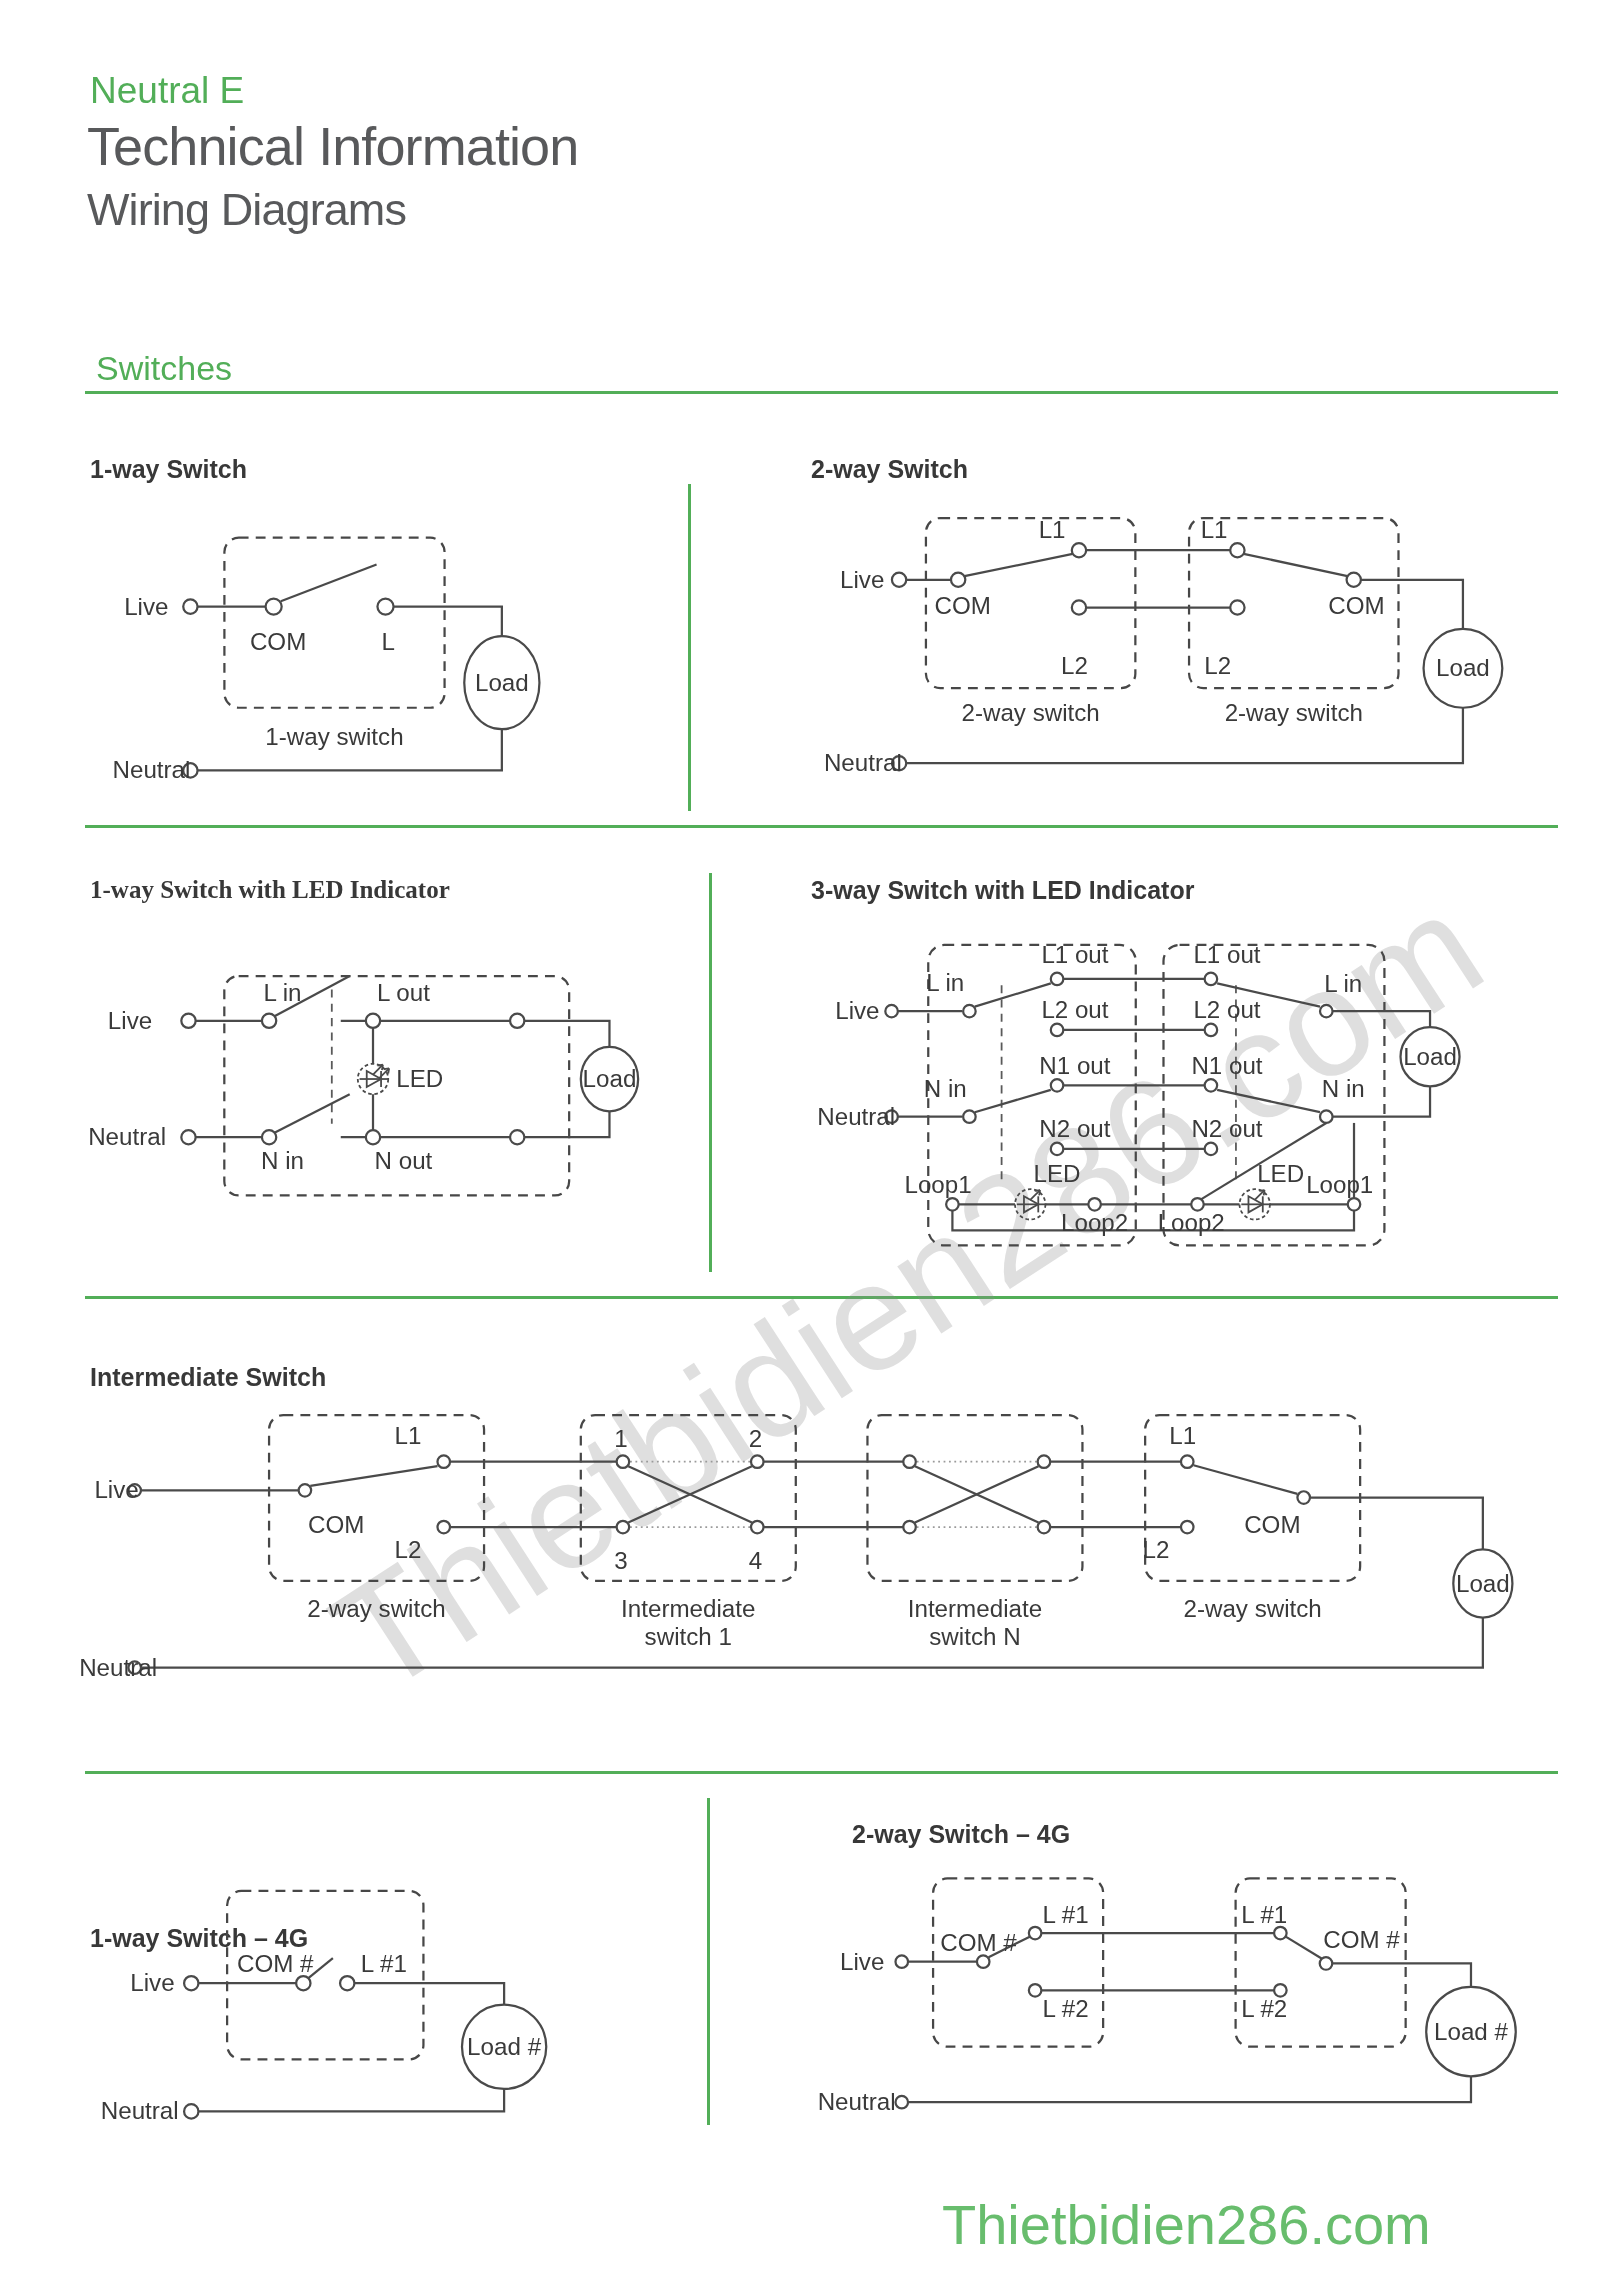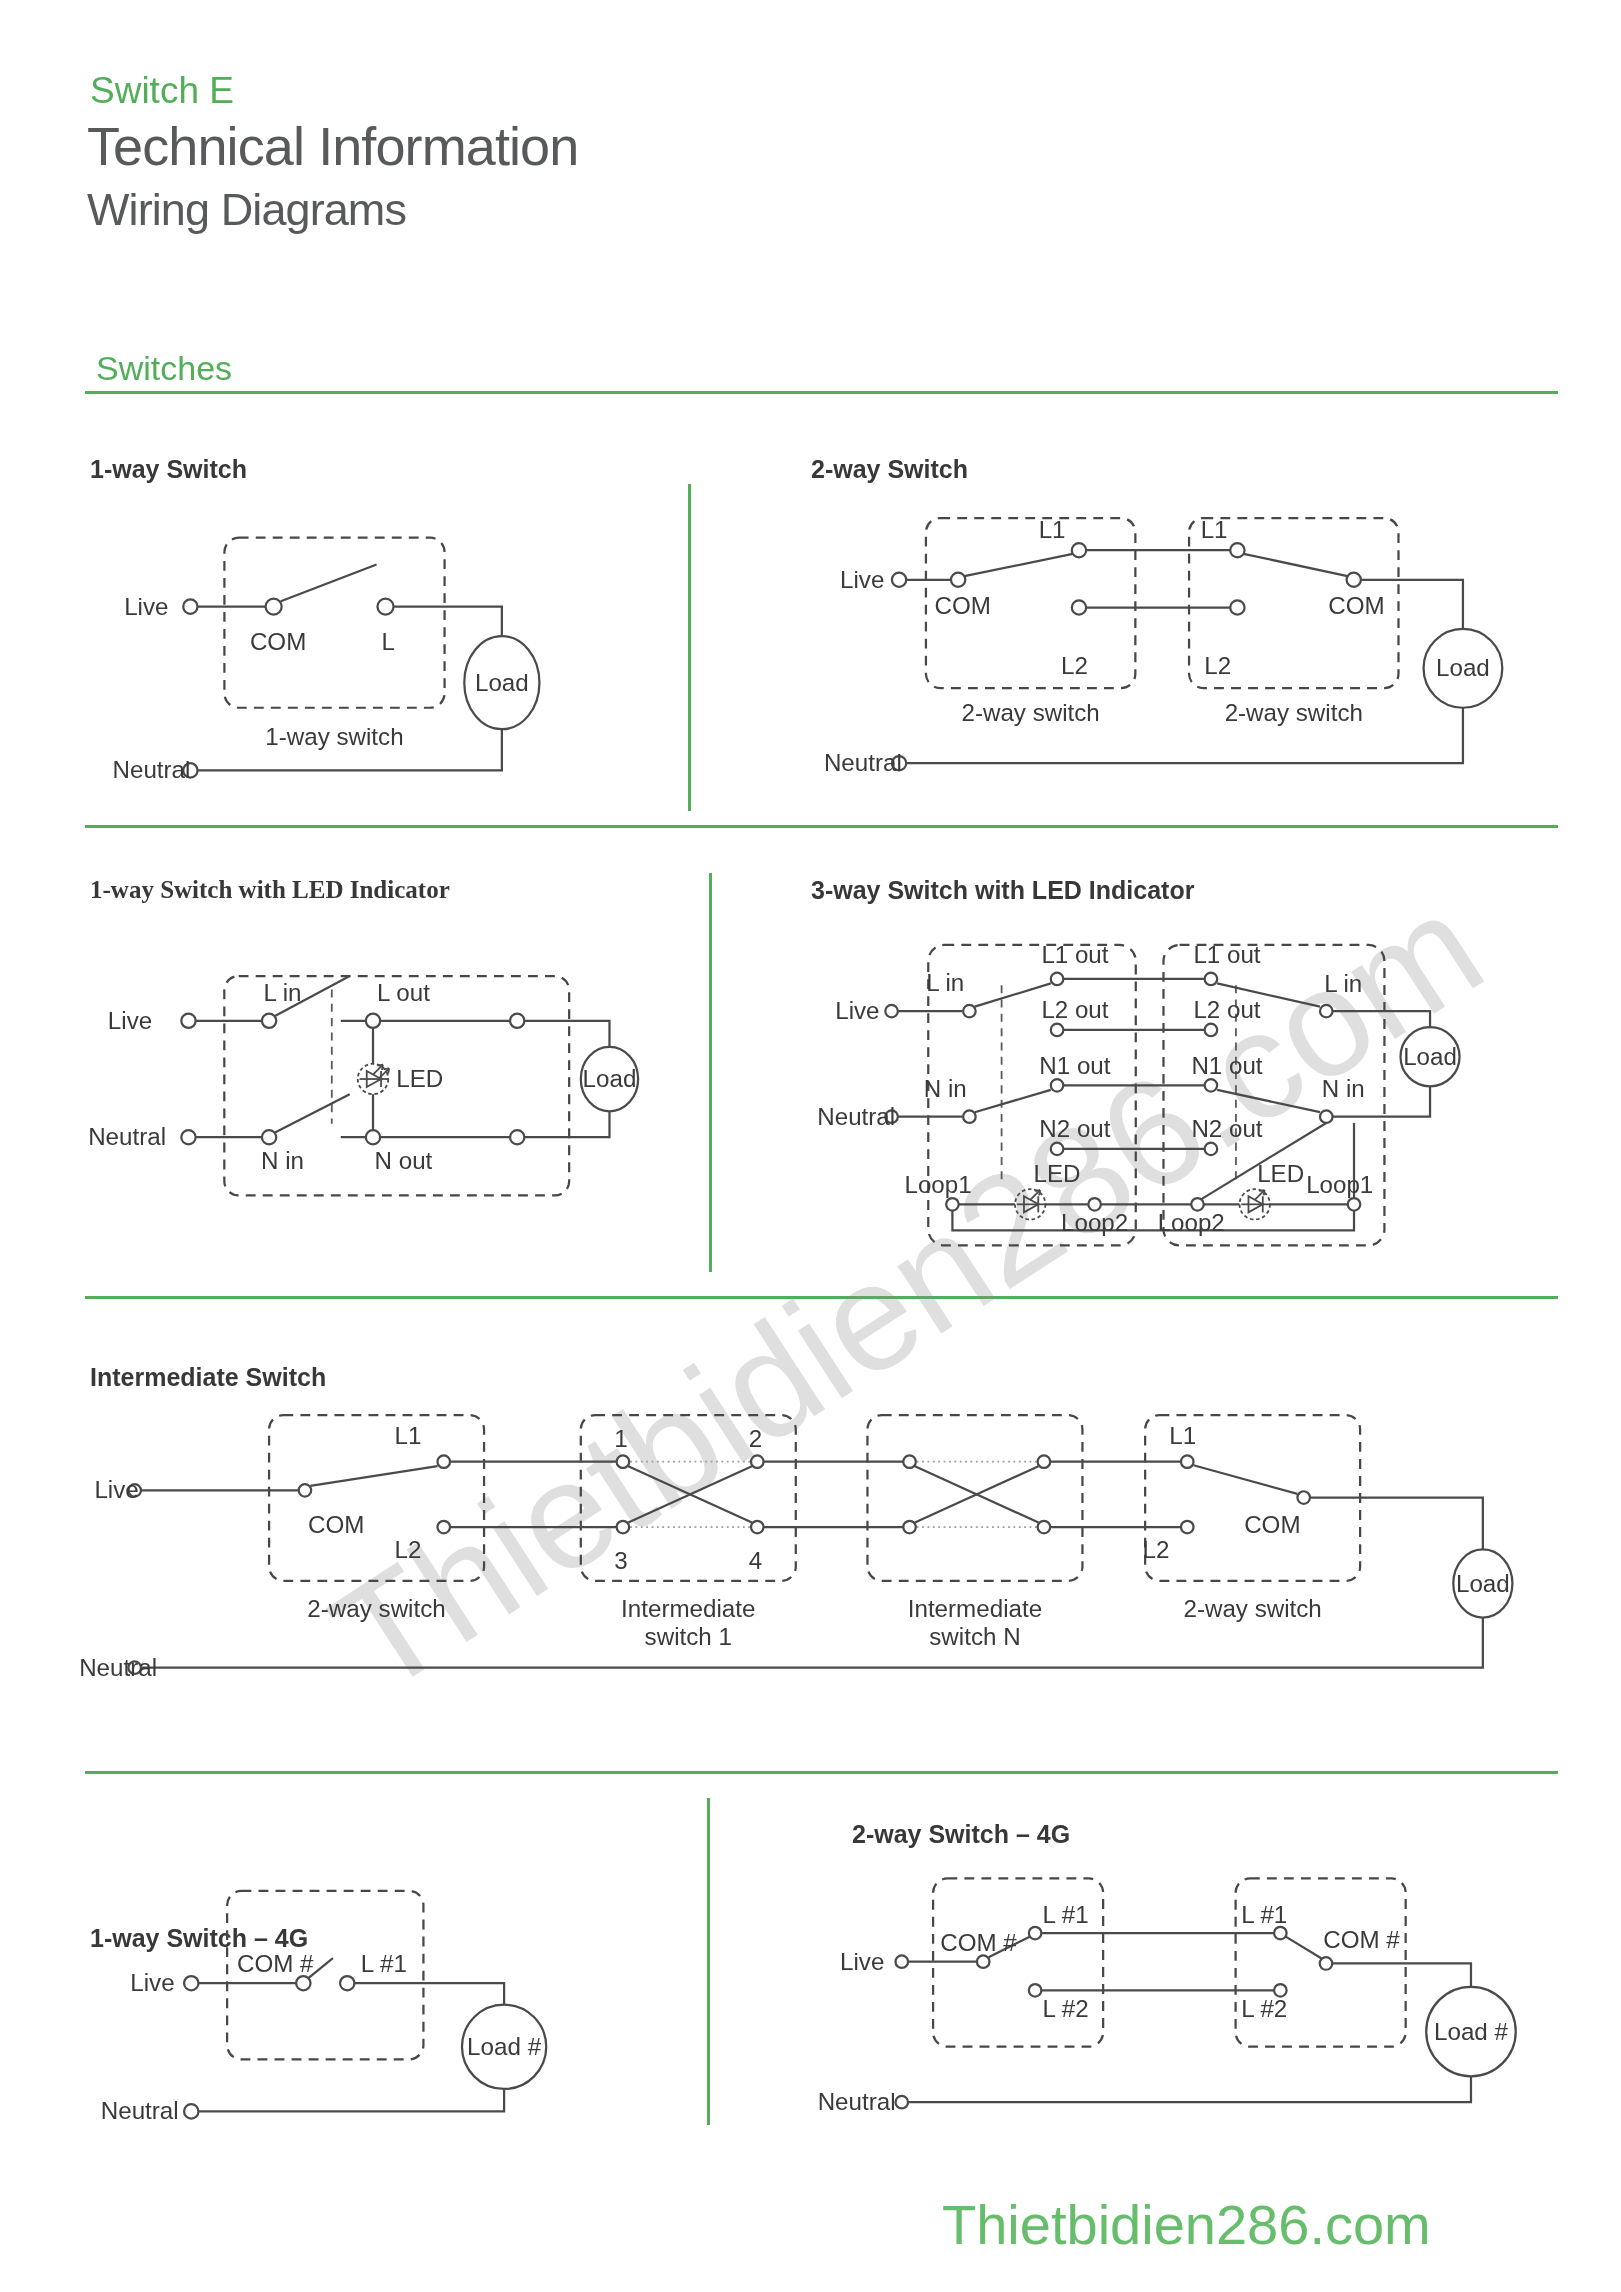--- a/index.html
+++ b/index.html
@@ -28,21 +28,21 @@
   .ledc{stroke:#4a4a4a;stroke-width:2;fill:none;stroke-dasharray:4 3;}
   .mid{text-anchor:middle;}
 </style>
 </head>
 <body>
 
 <div id="page">
 
   <div class="watermark">Thietbidien286.com</div>
 
-  <div class="abs brand" style="left:90px;top:70px;">Switch E</div>
+  <div class="abs brand" style="left:90px;top:70px;">Neutral E</div>
   <div class="abs h2" style="left:87px;top:184px;">Wiring Diagrams</div>
   <div class="abs h1" style="left:87px;top:115px;">Technical Information</div>
   <div class="abs sect" style="left:90px;top:349px;">Switches</div>
   <div class="hrule" style="left:85px;top:391px;width:1473px;"></div>
 
   <div class="abs dtitle" style="left:90px;top:455px;">1-way Switch</div>
   <div class="abs dtitle" style="left:811px;top:455px;">2-way Switch</div>
   <div class="abs dtitle" style="left:90px;top:876px;font-family:Liberation Serif, serif;">1-way Switch with LED Indicator</div>
   <div class="abs dtitle" style="left:811px;top:876px;">3-way Switch with LED Indicator</div>
   <div class="abs dtitle" style="left:90px;top:1363px;">Intermediate Switch</div>

